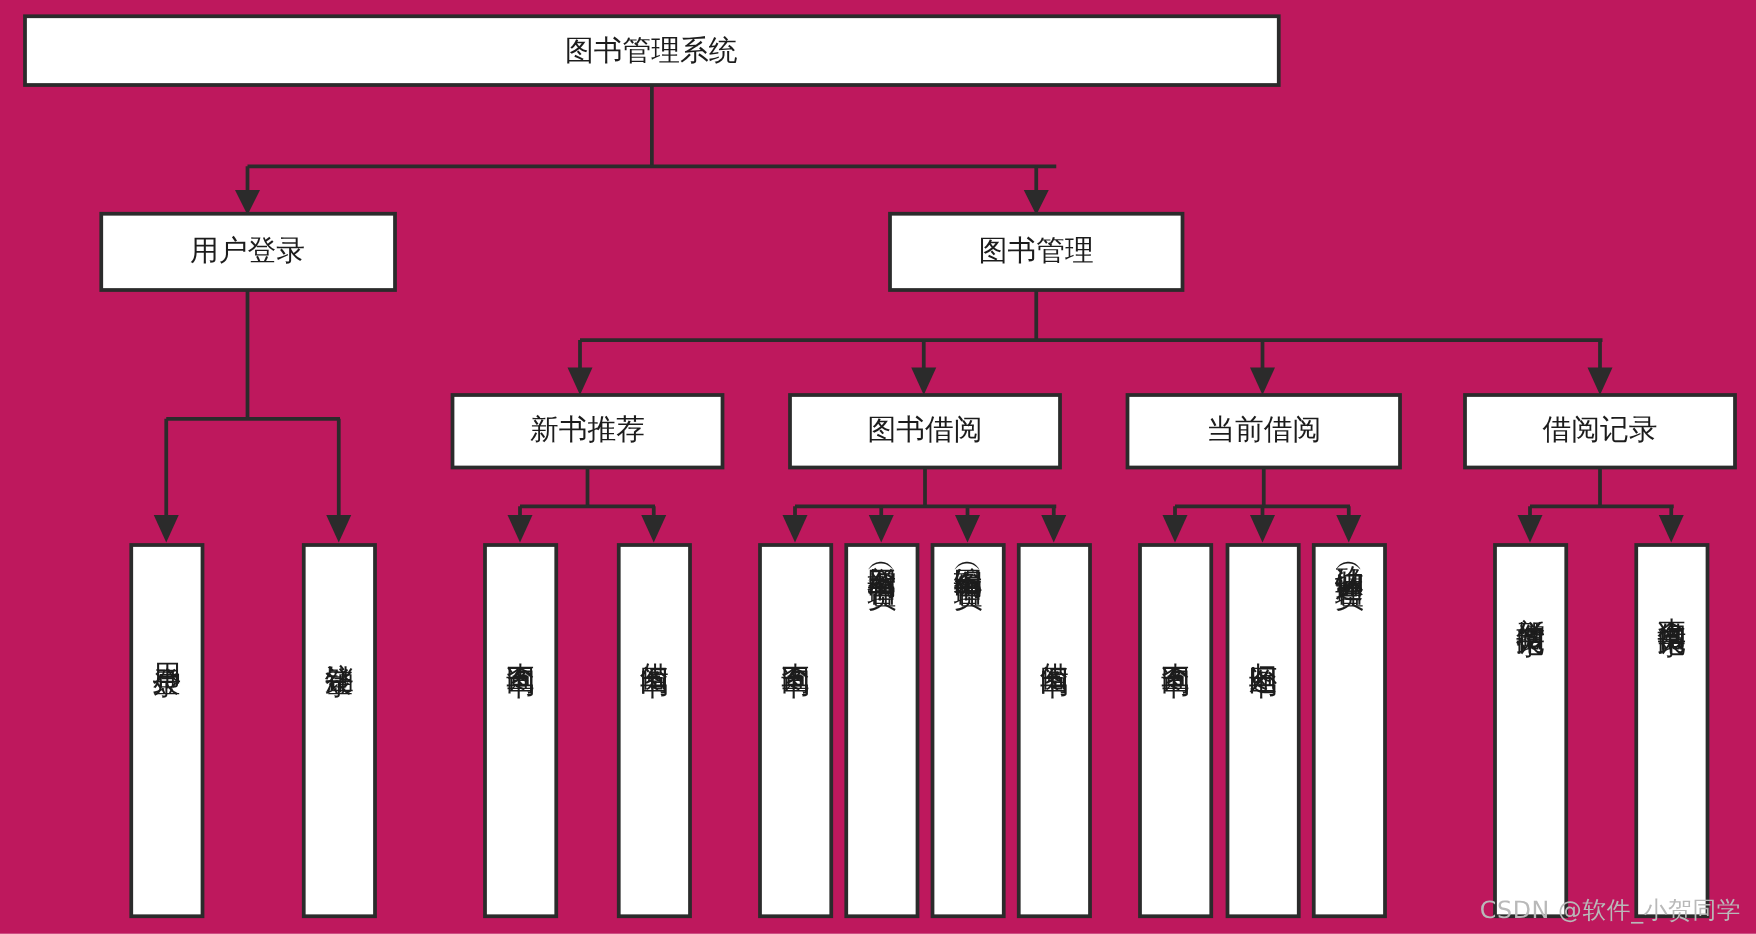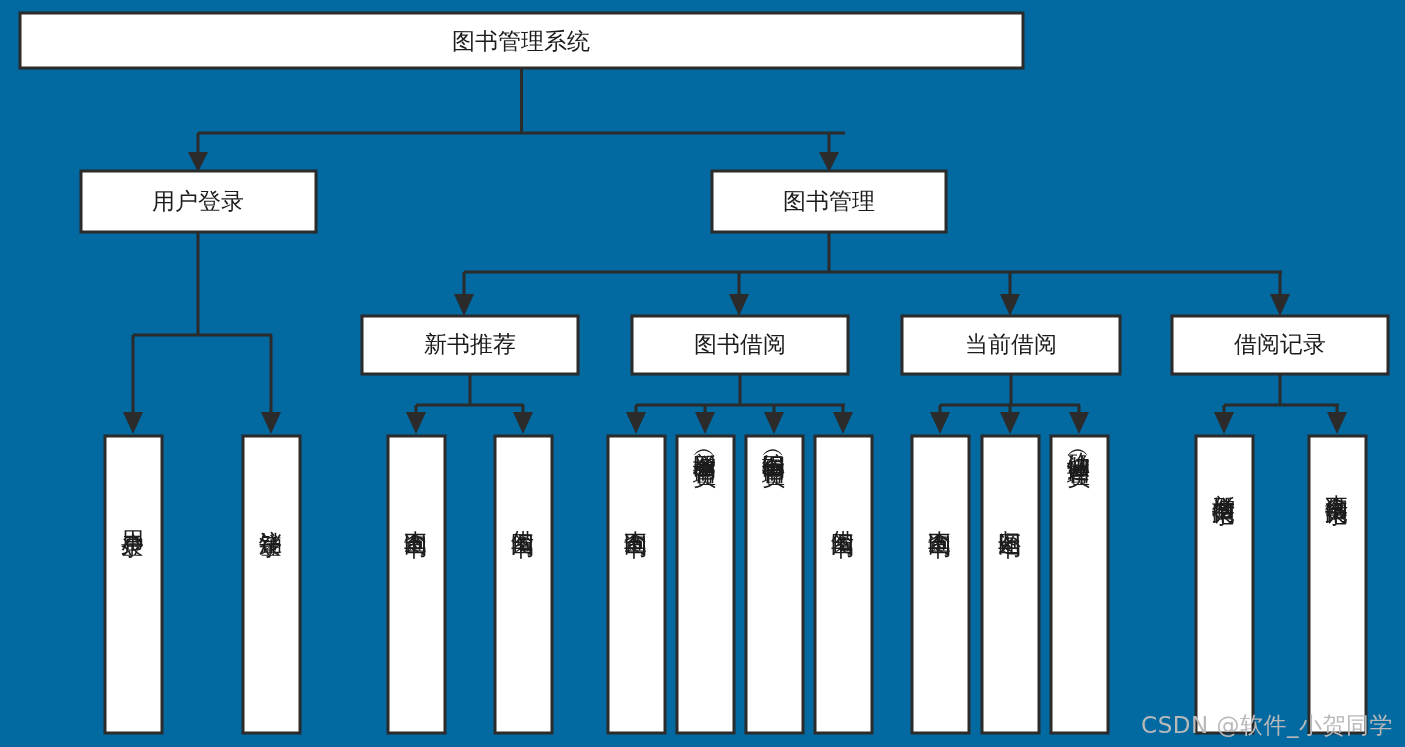--- a/index.html
+++ b/index.html
@@ -10,21 +10,21 @@
   body {
     width: 1405px;
     height: 747px;
     font-family: "DejaVu Sans", "Liberation Sans", sans-serif;
     overflow: hidden;
   }
   #diagram-root {
     position: relative;
     width: 1405px;
     height: 747px;
-    background: #0369a1;
+    background: #be185d;
   }
   svg#flowchart {
     position: absolute;
     left: 0;
     top: 0;
     width: 1405px;
     height: 747px;
     display: block;
   }
   .node-rect {
@@ -56,21 +56,21 @@
     writing-mode: vertical-rl;
     text-orientation: upright;
     letter-spacing: 2px;
     text-anchor: middle;
   }
   .watermark-text {
     position: absolute;
     right: 12px;
     bottom: 6px;
     font-family: "DejaVu Sans", "Liberation Sans", sans-serif;
-    font-size: 23px;
+    font-size: 19px;
     color: #b9b9b9;
     letter-spacing: 0.5px;
     white-space: nowrap;
     user-select: none;
   }
 </style>
 </head>
 <body>
 
 <div id="diagram-root">

